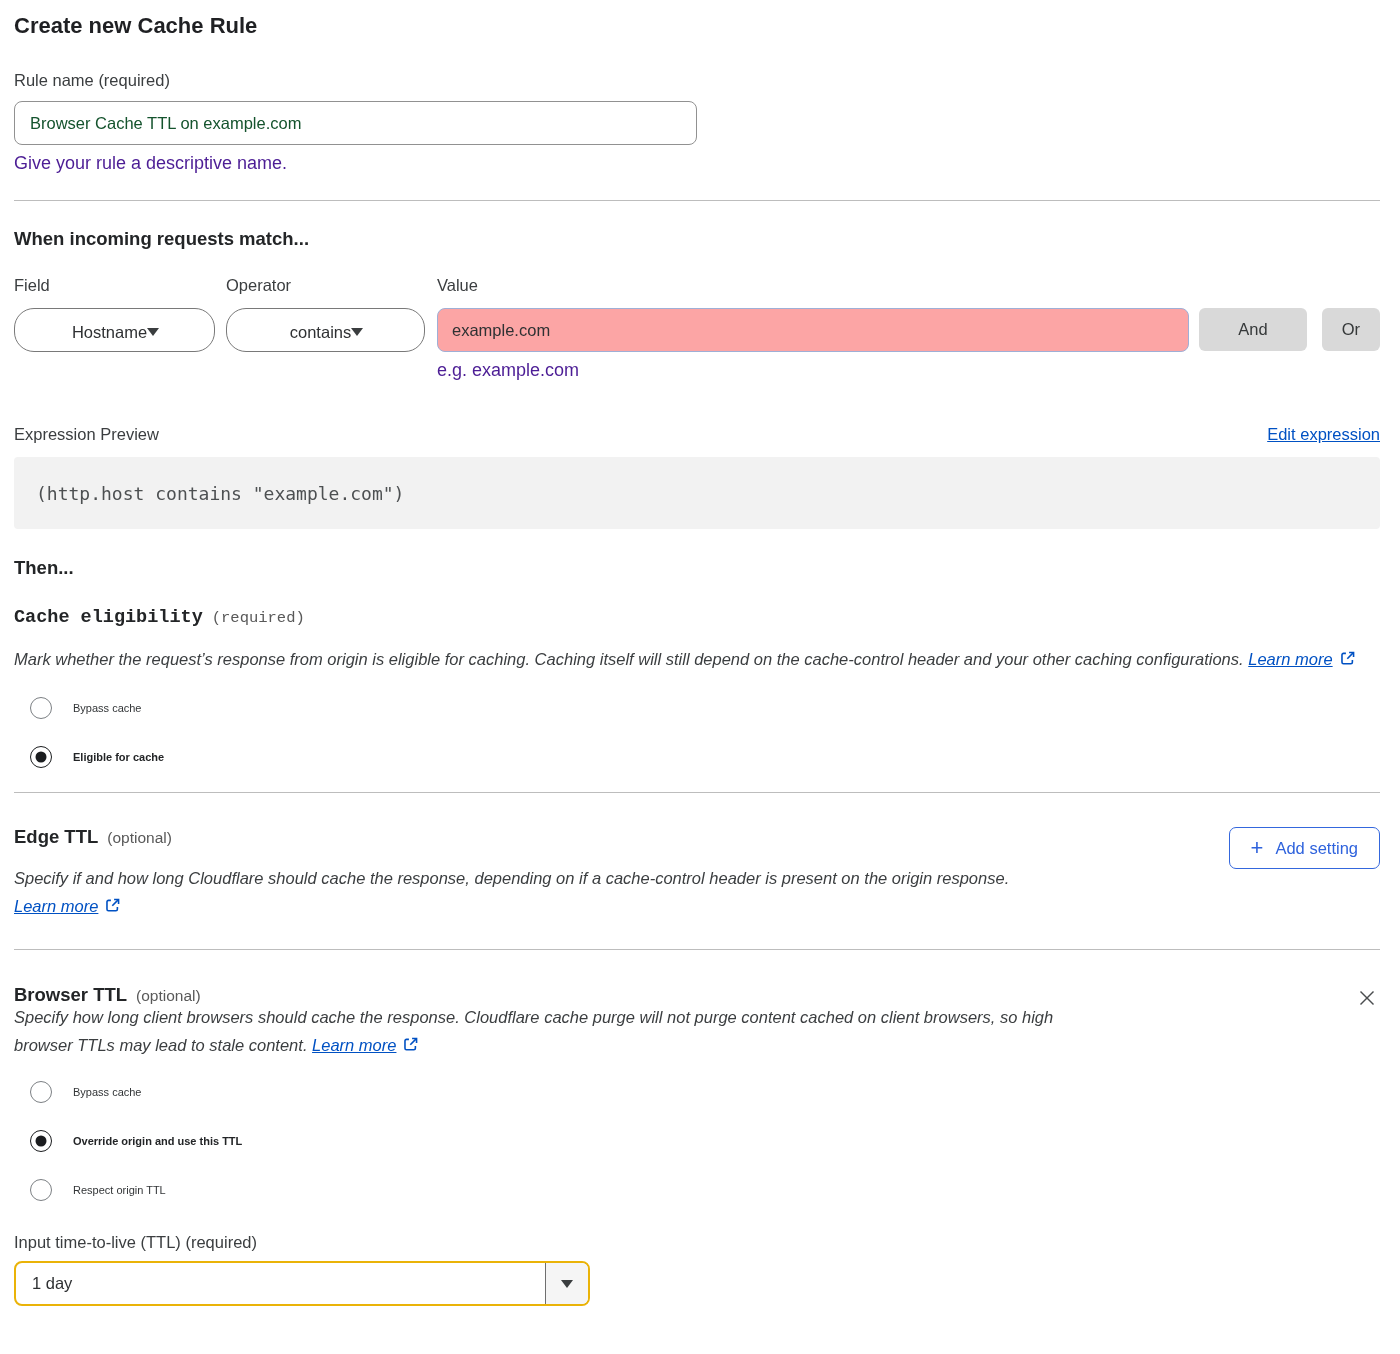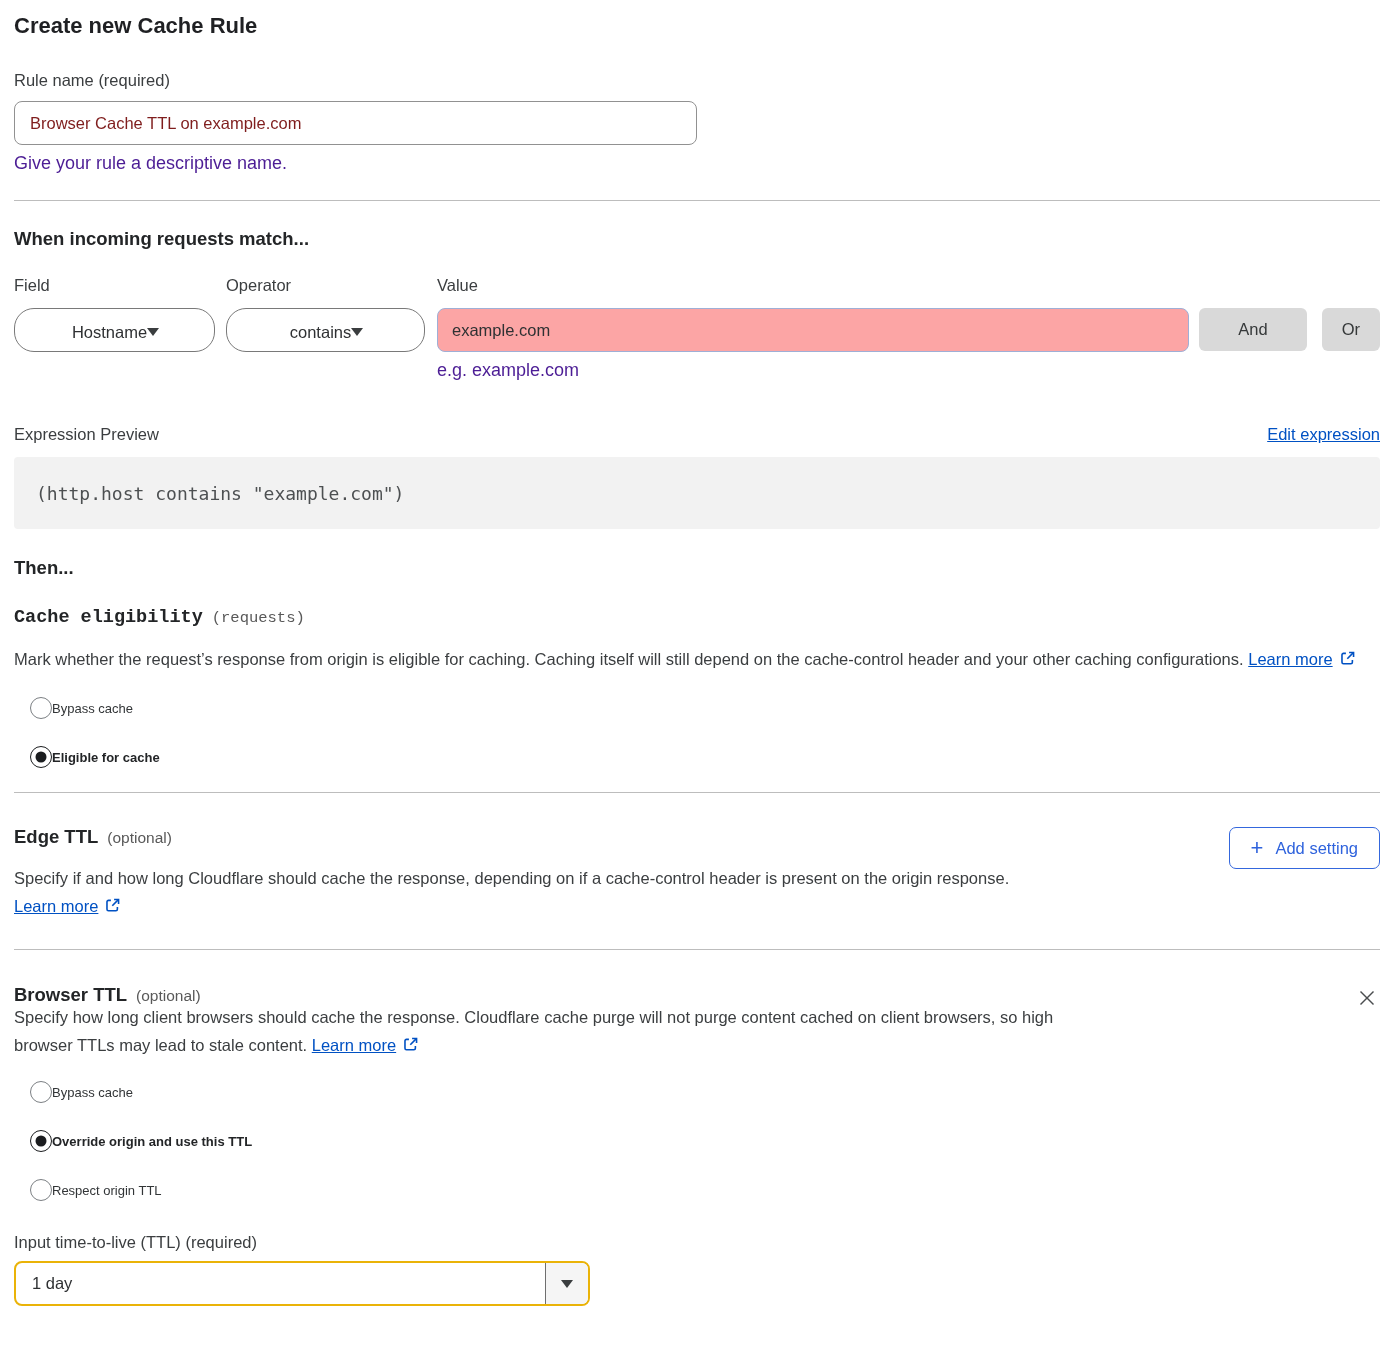--- a/index.html
+++ b/index.html
@@ -14,21 +14,21 @@
 
   h1.page-title { font-size:22px; line-height:28px; font-weight:700; color:#1f2023; }
 
   .field-label { display:block; font-size:16.5px; line-height:20px; color:#3b3e40; }
   .helper-text { font-size:18px; line-height:20px; color:#4c1d95; }
 
   .rule-name-label { margin-top:30px; }
   .text-input {
     display:block; margin-top:11px; width:683px; height:44px;
     border:1px solid #919191; border-radius:8px; background:#fff;
-    font-family:"Liberation Sans", sans-serif; font-size:16.5px; color:#7f1d1d;
+    font-family:"Liberation Sans", sans-serif; font-size:16.5px; color:#14532d;
     padding:0 15px; outline:none;
   }
   .rule-helper { margin-top:8px; }
 
   hr.divider { border:none; border-top:1px solid #bdbdbd; }
   .divider-1 { margin-top:27px; }
   .divider-2 { margin-top:24px; }
   .divider-3 { margin-top:27px; }
 
   h2.section-heading { margin-top:26px; font-size:18.5px; line-height:24px; font-weight:700; color:#232527; }
@@ -72,37 +72,37 @@
     font-family:"DejaVu Sans Mono", monospace; font-size:18px; color:#4d5052;
   }
 
   h2.then-heading { margin-top:28px; font-size:18.5px; font-weight:700; color:#232527; }
 
   .subsection-title-row { display:flex; align-items:baseline; }
   .subsection-title { font-size:18.5px; line-height:24px; font-weight:700; color:#232527; }
   .optional-tag { margin-left:9px; font-size:15.5px; color:#595959; }
   .mt-27 { margin-top:27px;font-family:Liberation Mono, monospace; }
 
-  p.description { margin-top:15px; font-size:16.5px; line-height:28px; color:#3b3e40; }
+  p.description { margin-top:15px; font-size:16.5px; line-height:28px; color:#3b3e40;font-style:italic; }
   .learn-more { white-space:nowrap; }
   .ext-icon { display:inline-block; vertical-align:-2px; margin-left:6px; }
 
   .radio-group { margin-top:22px; }
   .radio-row { display:flex; align-items:center; height:22px; cursor:pointer; }
   .radio-row + .radio-row { margin-top:27px; }
   .radio {
     width:22px; height:22px; border-radius:50%; border:1.5px solid #7c8084; background:#fff;
     margin-left:16px; flex:none; position:relative;
   }
   .radio.checked { border-color:#1b1d1f; }
   .radio.checked::after {
     content:""; position:absolute; left:50%; top:50%; transform:translate(-50%,-50%);
     width:11px; height:11px; border-radius:50%; background:#1b1d1f;
   }
-  .radio-label { font-size:13px; color:#323537; }
+  .radio-label { margin-left:21px; font-size:11px; color:#323537; }
   .radio-label.bold { font-weight:700; color:#232527; }
 
   .section-head-row { display:flex; justify-content:space-between; align-items:flex-start; }
   .section-head-row .left { flex:1; }
   .edge-desc { max-width:1105px; margin-top:13px; }
   .browser-desc { max-width:1100px; margin-top:13px; }
   .mt-32 { margin-top:32px; }
   .mt-33 { margin-top:33px; }
 
   .add-setting-btn {
@@ -168,21 +168,21 @@
   <div class="expression-head">
     <span class="field-label">Expression Preview</span>
     <a class="link">Edit expression</a>
   </div>
   <div class="code-box">(http.host contains "example.com")</div>
 
   <h2 class="then-heading">Then...</h2>
 
   <div class="subsection-title-row mt-27">
     <span class="subsection-title">Cache eligibility</span>
-    <span class="optional-tag">(requests)</span>
+    <span class="optional-tag">(required)</span>
   </div>
   <p class="description">
     <span>Mark whether the request’s response from origin is eligible for caching. Caching itself will still depend on the cache-control header and your other caching configurations.</span>
     <span class="learn-more">
       <a class="link">Learn more</a><span class="ext-icon"><svg width="17" height="17" viewBox="0 0 16 16" fill="none" stroke="#0051c3" stroke-width="1.5">
             <path d="M6.5 3.2H4.2c-.8 0-1.4.6-1.4 1.4v7c0 .8.6 1.4 1.4 1.4h7c.8 0 1.4-.6 1.4-1.4V9.4"></path>
             <path d="M9.5 2.3h4.2v4.2"></path>
             <path d="M13.5 2.5L7.8 8.2"></path>
           </svg></span>
     </span>

